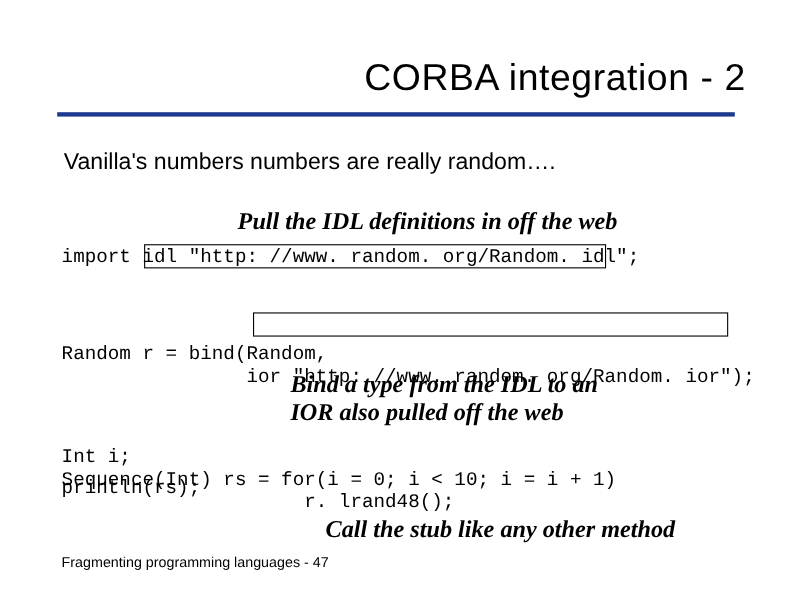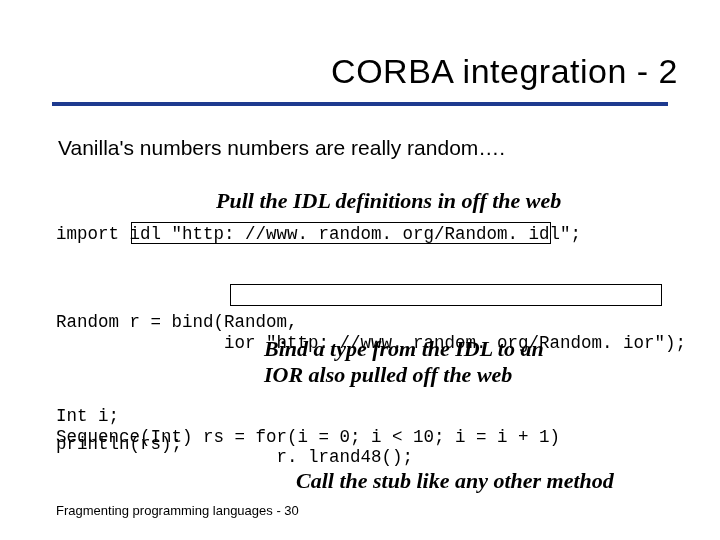--- a/index.html
+++ b/index.html
@@ -96,14 +96,14 @@
   <div class="caption bind">Bind a type from the IDL to an IOR also pulled off the web</div>
 
   <div class="code c3">Int i;
 Sequence(Int) rs = for(i = 0; i &lt; 10; i = i + 1)
                      r. lrand48();</div>
 
   <div class="code c4">println(rs);</div>
 
   <div class="caption call">Call the stub like any other method</div>
 
-  <div class="footer">Fragmenting programming languages  - 30</div>
+  <div class="footer">Fragmenting programming languages  - 47</div>
 </div>
 
 </body></html>

